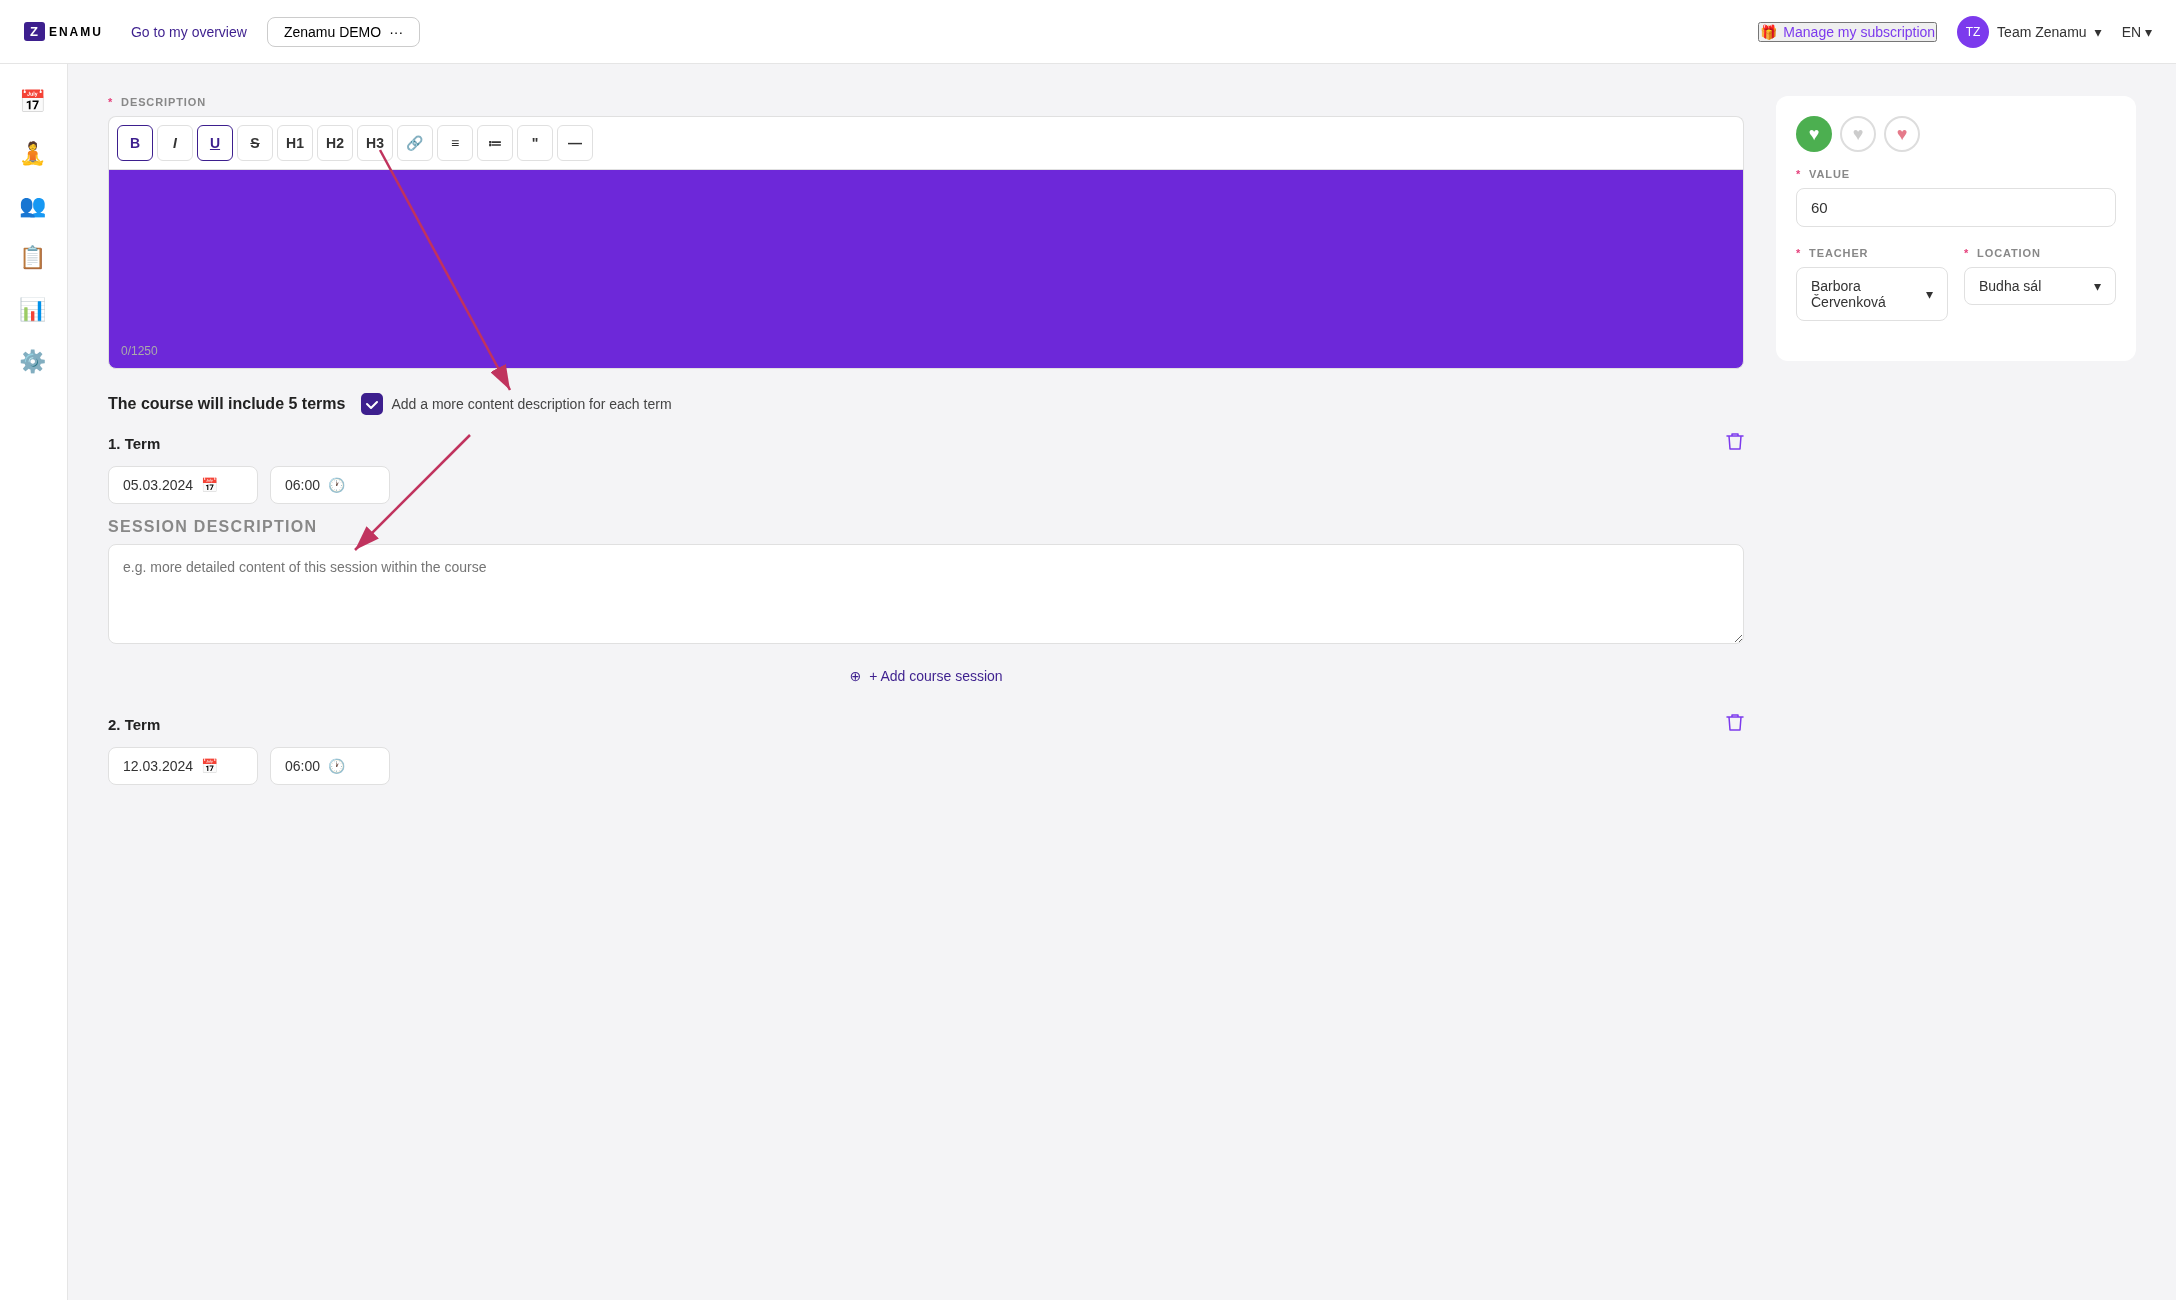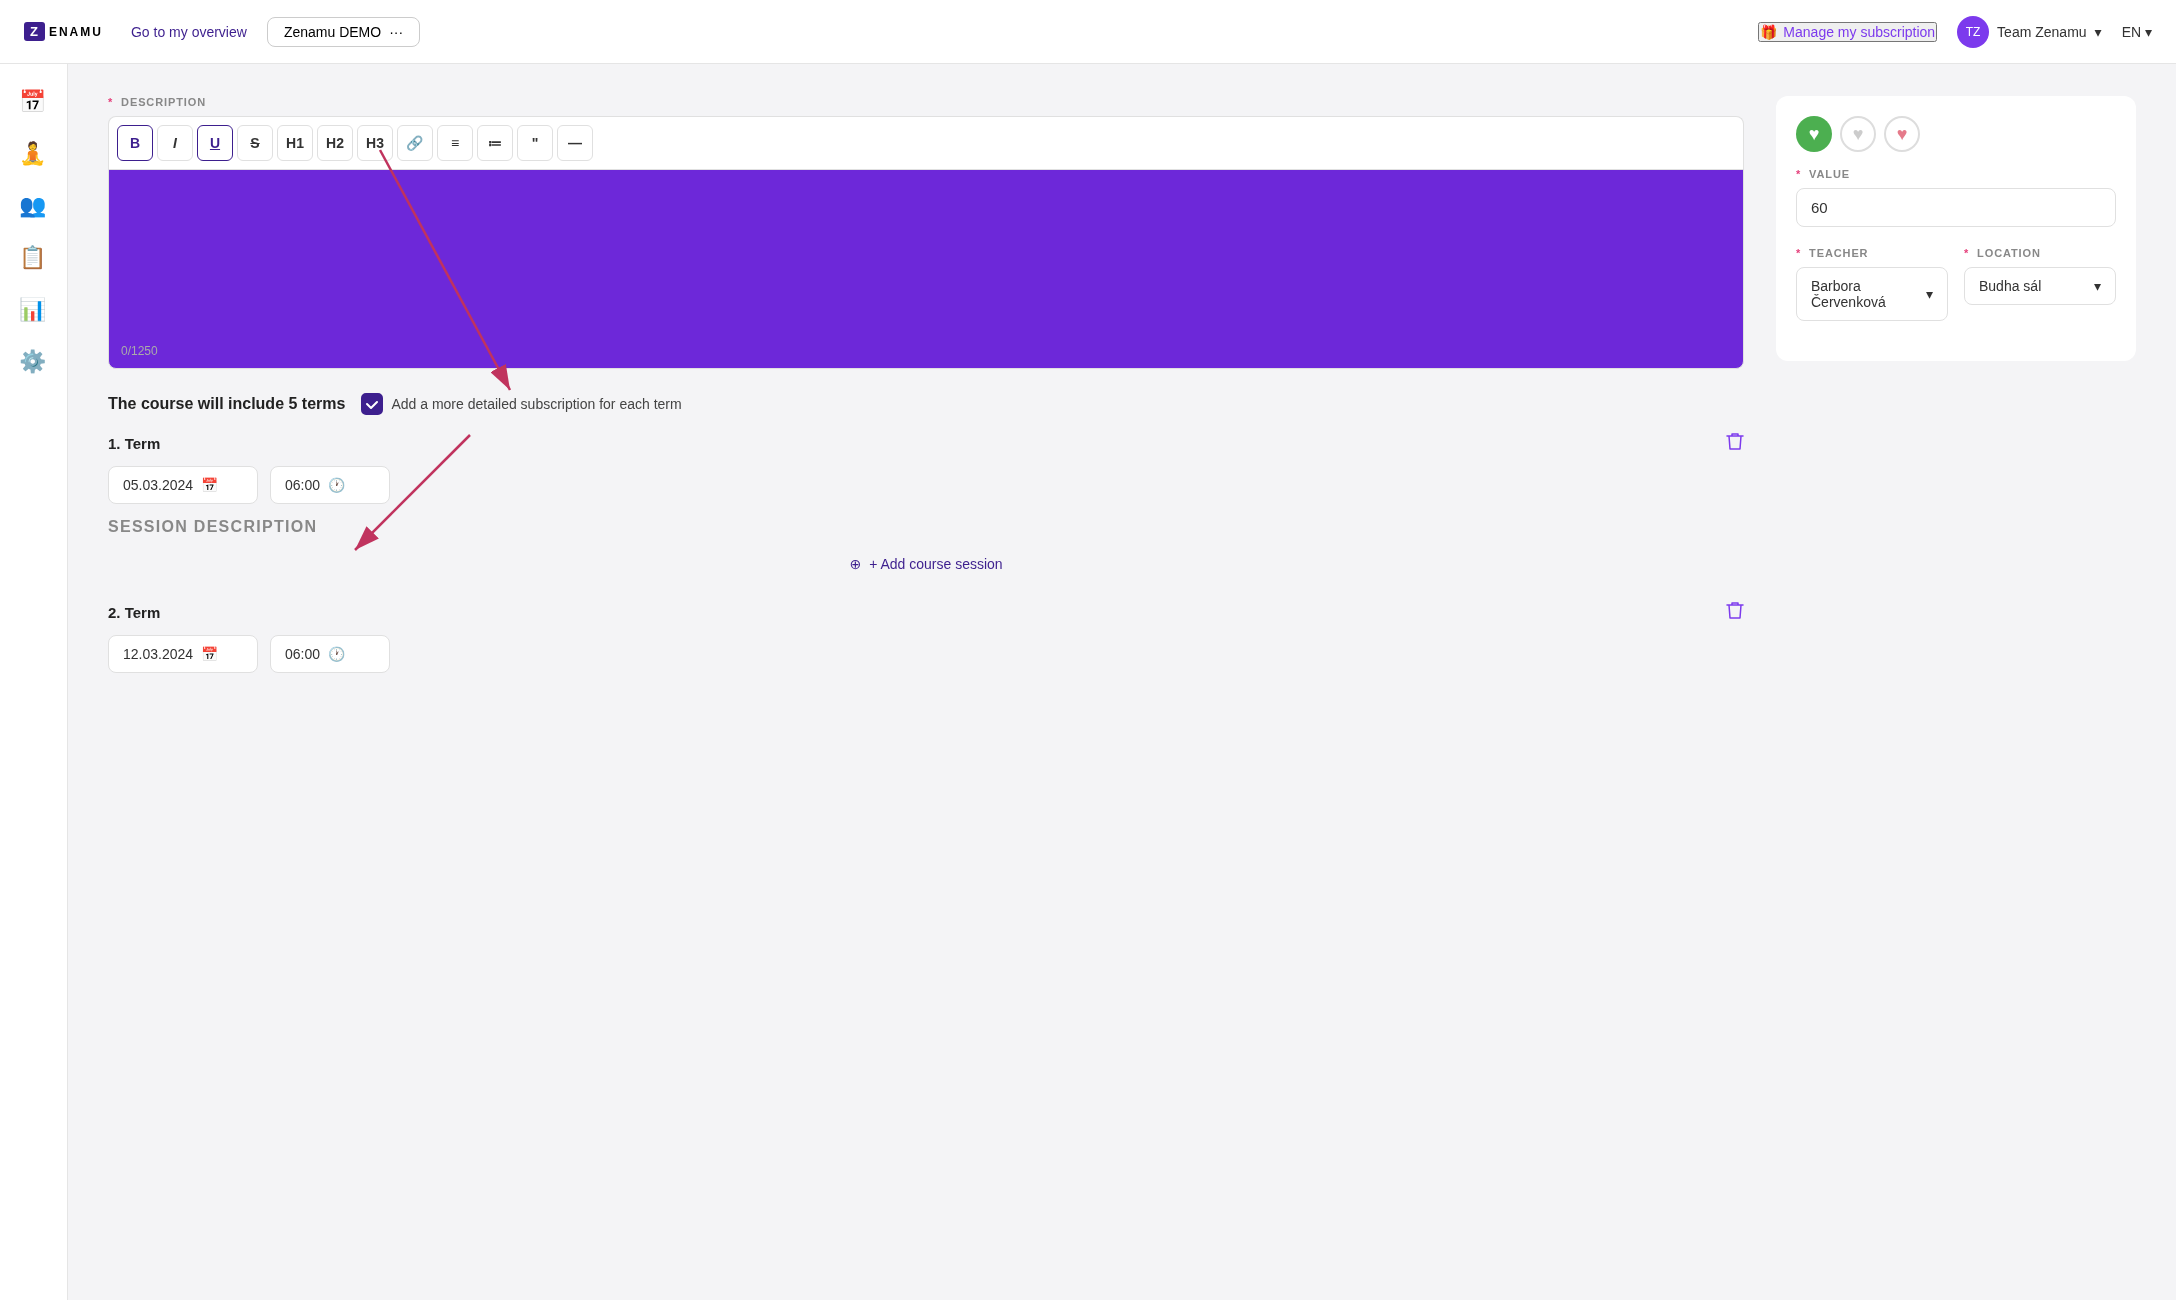--- a/index.html
+++ b/index.html
@@ -230,21 +230,21 @@
     </div>
 
     <div class="terms-header">
       <span class="terms-title">The course will include 5 terms</span>
       <label class="checkbox-label">
         <div class="checkbox-wrapper">
           <svg viewBox="0 0 14 14" fill="none">
             <path d="M2 7l4 4 6-6" stroke="#fff" stroke-width="2" stroke-linecap="round" stroke-linejoin="round"></path>
           </svg>
         </div>
-        <span>Add a more detailed subscription for each term</span>
+        <span>Add a more content description for each term</span>
       </label>
     </div>
 
     <div class="term-card">
       <div class="term-header">
         <span class="term-title">1. Term</span>
         <button class="delete-btn">
           <svg width="18" height="20" viewBox="0 0 18 20" fill="none">
             <path d="M1 5h16M6 5V3h6v2M3 5l1 13h10l1-13H3z" stroke="#7c3aed" stroke-width="1.5" stroke-linecap="round" stroke-linejoin="round"></path>
           </svg>
@@ -255,20 +255,21 @@
           <span>05.03.2024</span>
           <span class="input-icon">📅</span>
         </div>
         <div class="time-input">
           <span>06:00</span>
           <span class="input-icon">🕐</span>
         </div>
       </div>
       <div>
         <div class="session-desc-label">SESSION DESCRIPTION</div>
+        <textarea class="session-textarea" placeholder="e.g. more detailed content of this session within the course" style=""></textarea>
       </div>
       <button class="add-session-btn">
         <span>⊕</span>
         <span>+ Add course session</span>
       </button>
     </div>
 
     <div class="term-card">
       <div class="term-header">
         <span class="term-title">2. Term</span>

